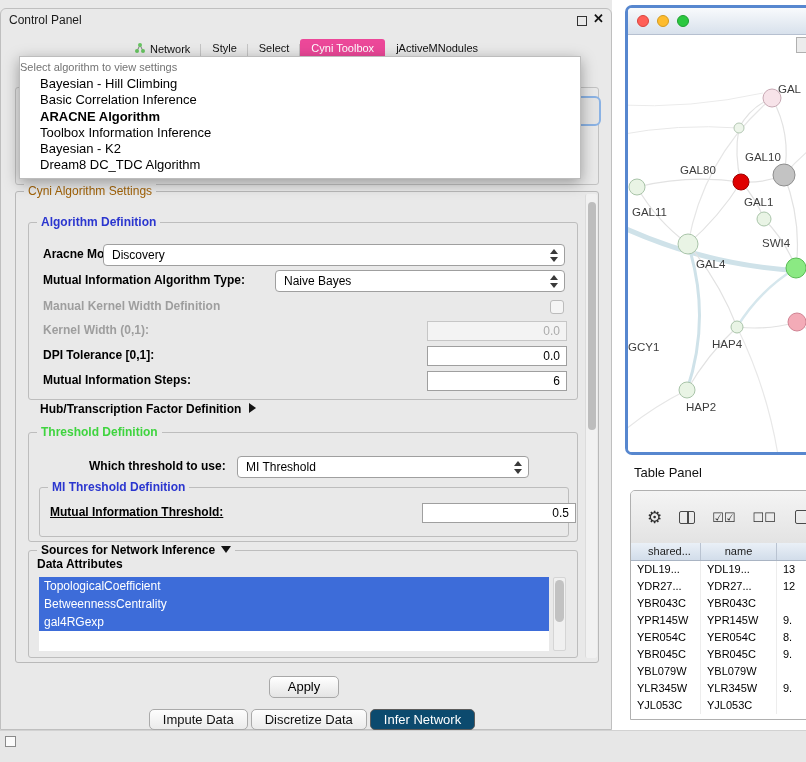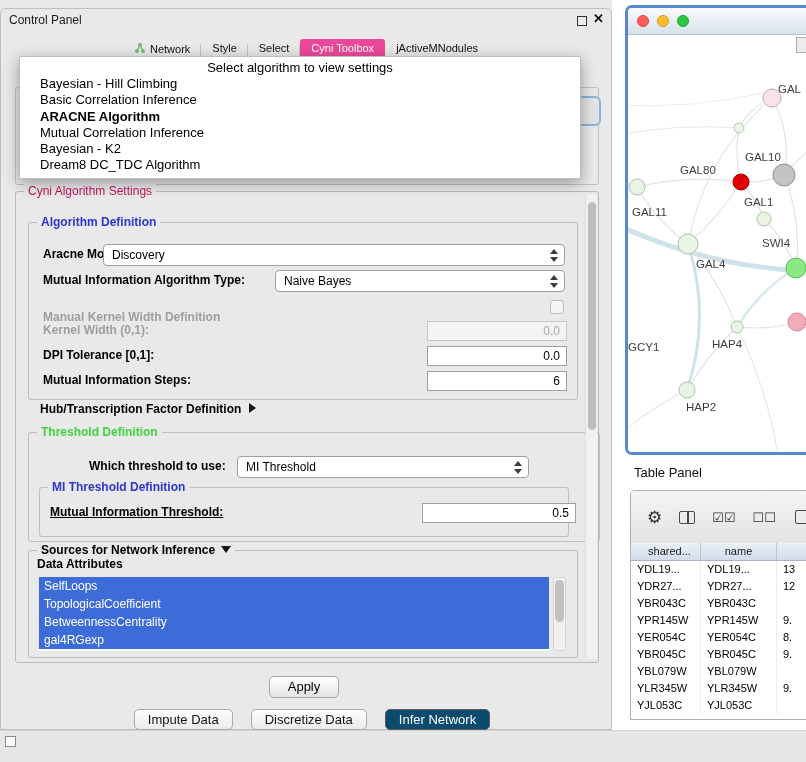--- a/index.html
+++ b/index.html
@@ -17,29 +17,29 @@
   .cp-tab:not(:last-child)::after{content:"";position:absolute;right:0;top:5px;height:12px;width:1px;background:#c4c4c4;}
   .cp-tab.selected{background:#ec4899;color:#fff;border-radius:3px 3px 0 0;}
   .cp-tab.selected::after{display:none;}
   .net-icon{vertical-align:-1px;margin-right:4px;}
 
   .hidden-group{position:absolute;left:14px;top:78px;width:582px;height:96px;border:1px solid #c2c2c2;border-radius:3px;z-index:1;}
   .hidden-combo{position:absolute;left:570px;top:87px;width:30px;height:30px;border:2px solid #8ab2e4;border-radius:6px;background:#e4e4e4;z-index:2;box-sizing:border-box;}
 
   
   .algo-popup{position:absolute;left:18px;top:47px;width:560px;background:#fff;border:1px solid #bdbdbd;box-shadow:0 4px 14px rgba(0,0,0,.35);z-index:40;padding:2px 0 4px;}
-  .algo-prompt{color:#000000;text-align:center;font-size:13px;line-height:17px;}
+  .algo-prompt{color:#737373;text-align:left;font-size:11px;line-height:17px;}
   .algo-item{font-size:13px;line-height:16.3px;padding:0 20px;color:#000;}
   .algo-item.selected{font-weight:bold;}
 
   
   .settings-group{position:absolute;left:14px;top:182px;width:582px;height:470px;border:1px solid #b9b9b9;border-radius:3px;z-index:3;}
   .gbox{position:absolute;border:1px solid #bdbdbd;border-radius:3px;}
   .gbox-title{position:absolute;top:-8px;left:8px;background:#e9e9e9;padding:0 4px;font-size:12px;white-space:nowrap;}
-  .t-plain{color:#be185d;}
+  .t-plain{color:#a16207;}
   .t-bold{color:#000;font-weight:bold;}
   .t-blue{color:#2b36cf;font-weight:bold;}
   .t-green{color:#3fd43f;font-weight:bold;}
   .lbl{position:absolute;font-size:12px;font-weight:bold;color:#000;line-height:22px;white-space:nowrap;}
   .lbl.disabled{color:#9e9e9e;}
   .combo{position:absolute;height:22px;background:#fff;border:1px solid #9f9f9f;border-radius:4px;box-sizing:border-box;font-size:12px;line-height:20px;padding-left:8px;color:#000;}
   .arrows{position:absolute;right:6px;top:4px;width:8px;height:13px;}
   .arrows::before{content:"";position:absolute;top:0;left:0;border-left:4px solid transparent;border-right:4px solid transparent;border-bottom:5px solid #3a3a3a;}
   .arrows::after{content:"";position:absolute;bottom:0;left:0;border-left:4px solid transparent;border-right:4px solid transparent;border-top:5px solid #3a3a3a;}
   .tfield{position:absolute;height:20px;background:#fff;border:1px solid #9f9f9f;box-sizing:border-box;font-size:12px;line-height:18px;text-align:right;padding-right:6px;color:#000;}
@@ -48,21 +48,21 @@
   .tri-right{display:inline-block;width:0;height:0;border-top:5px solid transparent;border-bottom:5px solid transparent;border-left:7px solid #141414;margin-left:8px;}
   .tri-down{display:inline-block;width:0;height:0;border-left:5px solid transparent;border-right:5px solid transparent;border-top:7px solid #141414;margin-left:6px;vertical-align:1px;}
   .hub-row{position:absolute;left:24px;top:210px;font-size:12px;font-weight:bold;color:#000;}
   .attr-list{position:absolute;left:10px;top:26px;width:510px;height:74px;background:#fff;overflow:hidden;}
   .attr-item{height:18px;line-height:18px;padding-left:5px;font-size:12px;background:#3d6cd9;color:#fff;white-space:nowrap;}
   .list-scroll{position:absolute;left:524px;top:26px;width:13px;height:74px;background:#f0f0f0;border:1px solid #d5d5d5;border-radius:2px;box-sizing:border-box;}
   .list-scroll::after{content:"";position:absolute;left:1px;top:2px;width:9px;height:42px;background:#c2c2c2;border-radius:5px;}
   .panel-scroll{position:absolute;left:569px;top:2px;width:11px;height:464px;background:#f1f1f1;border-left:1px solid #dcdcdc;border-radius:2px;}
   .panel-thumb{position:absolute;left:1.5px;top:8px;width:8px;height:228px;background:#bdbdbd;border-radius:5px;}
   .apply-btn{position:absolute;left:268px;top:667px;width:70px;height:22px;border:1px solid #a8a8a8;border-radius:5px;background:linear-gradient(#ffffff,#e4e4e4);font-size:13px;text-align:center;line-height:20px;box-sizing:border-box;color:#000;}
-  .bottom-tabs{position:absolute;left:12px;right:0;top:700px;display:flex;justify-content:center;gap:18px;}
+  .bottom-tabs{position:absolute;left:12px;right:0;top:700px;display:flex;justify-content:center;gap:3px;}
   .btab{height:21px;line-height:19px;padding:0 13px;font-size:13px;border:1px solid #aaaaaa;border-radius:5px;background:linear-gradient(#fdfdfd,#ebebeb);color:#111;box-sizing:border-box;white-space:nowrap;}
   .btab.selected{background:#0c4a6e;border-color:#5c5c5c;color:#fff;}
 
   
   .net-window{position:absolute;left:625px;top:5px;width:240px;height:450px;border:3px solid #5787cf;border-radius:7px;background:#fff;box-sizing:border-box;overflow:hidden;z-index:10;}
   .net-titlebar{position:relative;height:26px;background:linear-gradient(#f8fafc,#d8e1ec);border-bottom:1px solid #b6c0d0;}
   .traffic{position:absolute;left:9px;top:7px;display:flex;gap:8px;}
   .light{width:12px;height:12px;border-radius:50%;box-sizing:border-box;}
   .light.red{background:#ff5f58;border:1px solid #d8443e;}
   .light.yellow{background:#febc2e;border:1px solid #d49b20;}
@@ -120,73 +120,72 @@
   </div>
 
   <div class="hidden-group"></div>
   <div class="hidden-combo"></div>
 
   <div class="algo-popup">
     <div class="algo-prompt">Select algorithm to view settings</div>
     <div class="algo-item">Bayesian - Hill Climbing</div>
     <div class="algo-item">Basic Correlation Inference</div>
     <div class="algo-item selected">ARACNE Algorithm</div>
-    <div class="algo-item">Mutual Correlation Inference</div>
+    <div class="algo-item">Toolbox Information Inference</div>
     <div class="algo-item">Bayesian - K2</div>
     <div class="algo-item">Dream8 DC_TDC Algorithm</div>
   </div>
 
   <div class="settings-group">
     <span class="gbox-title t-plain">Cyni Algorithm Settings</span>
 
     <div class="gbox" style="left:12px;top:30px;width:548px;height:176px;text-decoration:underline;">
       <span class="gbox-title t-blue">Algorithm Definition</span>
       <span class="lbl" style="left:14px;top:20px;">Aracne Mode:</span>
       <div class="combo" style="left:74px;top:21px;width:462px;">
         <span>Discovery</span>
         <span class="arrows"></span>
       </div>
       <span class="lbl" style="left:14px;top:46px;">Mutual Information Algorithm Type:</span>
       <div class="combo" style="left:246px;top:47px;width:290px;">
         <span>Naive Bayes</span>
         <span class="arrows"></span>
       </div>
-      <span class="lbl disabled" style="left:14px;top:72px;margin-top:11px;">Manual Kernel Width Definition</span>
+      <span class="lbl disabled" style="left:14px;top:72px;">Manual Kernel Width Definition</span>
       <span class="cbox" style="left:521px;top:77px;"></span>
       <span class="lbl disabled" style="left:14px;top:96px;">Kernel Width (0,1):</span>
       <div class="tfield disabled" style="left:398px;top:98px;width:140px;">0.0</div>
       <span class="lbl" style="left:14px;top:121px;">DPI Tolerance [0,1]:</span>
       <div class="tfield" style="left:398px;top:123px;width:140px;">0.0</div>
       <span class="lbl" style="left:14px;top:146px;">Mutual Information Steps:</span>
       <div class="tfield" style="left:398px;top:148px;width:140px;">6</div>
     </div>
 
     <div class="hub-row">
       <span>Hub/Transcription Factor Definition</span><span class="tri-right"></span>
     </div>
 
-    <div class="gbox" style="left:12px;top:240px;width:548px;height:108px;padding-left:22px;">
+    <div class="gbox" style="left:12px;top:240px;width:548px;height:108px;">
       <span class="gbox-title t-green">Threshold Definition</span>
       <span class="lbl" style="left:60px;top:22px;">Which threshold to use:</span>
       <div class="combo" style="left:208px;top:23px;width:292px;">
         <span>MI Threshold</span>
         <span class="arrows"></span>
       </div>
       <div class="gbox" style="left:10px;top:54px;width:528px;height:48px;">
         <span class="gbox-title t-blue">MI Threshold Definition</span>
         <span class="lbl" style="left:10px;top:13px;text-decoration:underline;">Mutual Information Threshold:</span>
         <div class="tfield" style="left:382px;top:15px;width:154px;">0.5</div>
       </div>
     </div>
 
     <div class="gbox" style="left:12px;top:358px;width:548px;height:106px;">
       <span class="gbox-title t-bold"><span>Sources for Network Inference</span><span class="tri-down"></span></span>
       <span class="lbl" style="left:8px;top:2px;">Data Attributes</span>
       <div class="attr-list">
-        <div class="attr-item">SelfLoops</div>
         <div class="attr-item">TopologicalCoefficient</div>
         <div class="attr-item">BetweennessCentrality</div>
         <div class="attr-item">gal4RGexp</div>
       </div>
       <div class="list-scroll"></div>
     </div>
 
     <div class="panel-scroll">
       <div class="panel-thumb"></div>
     </div>

